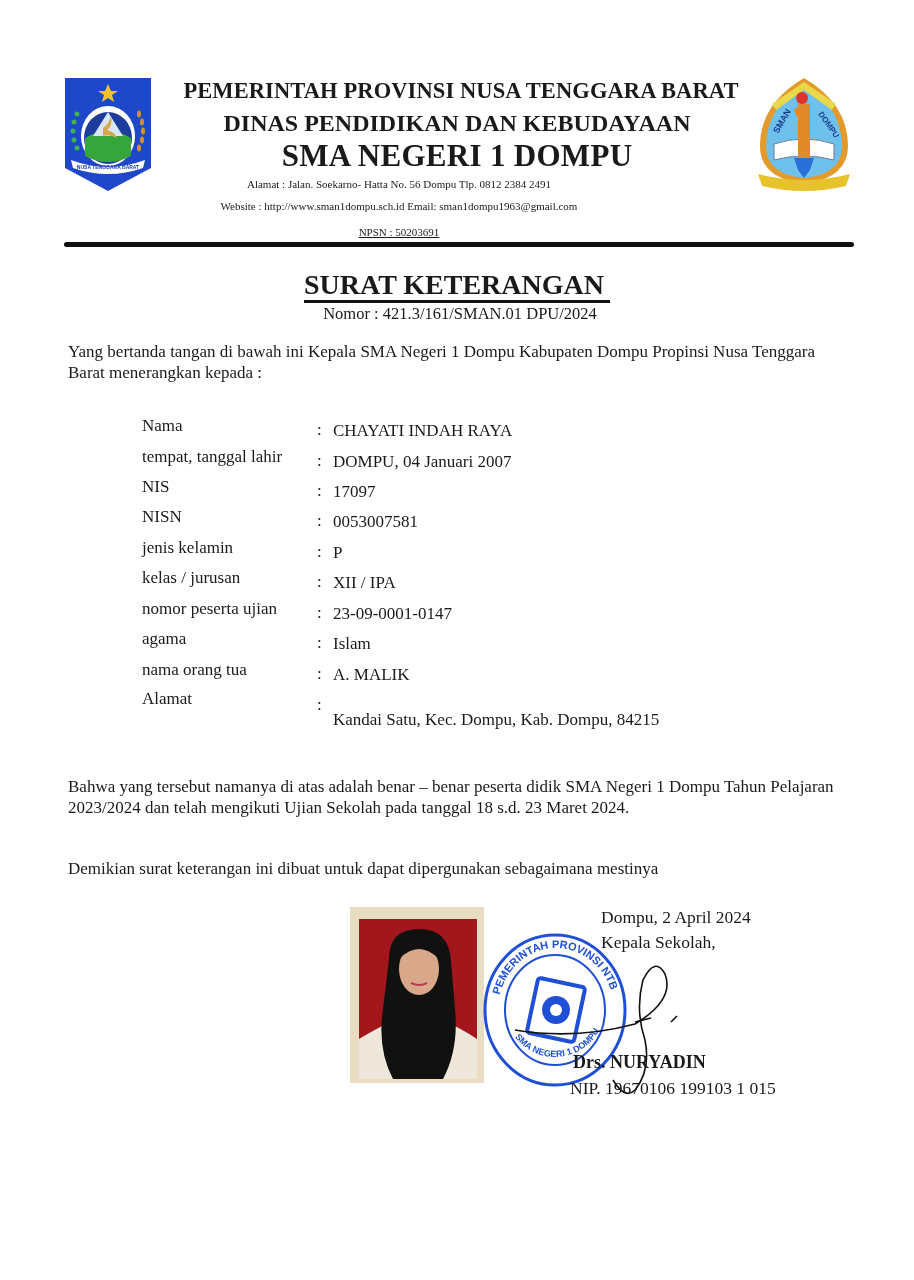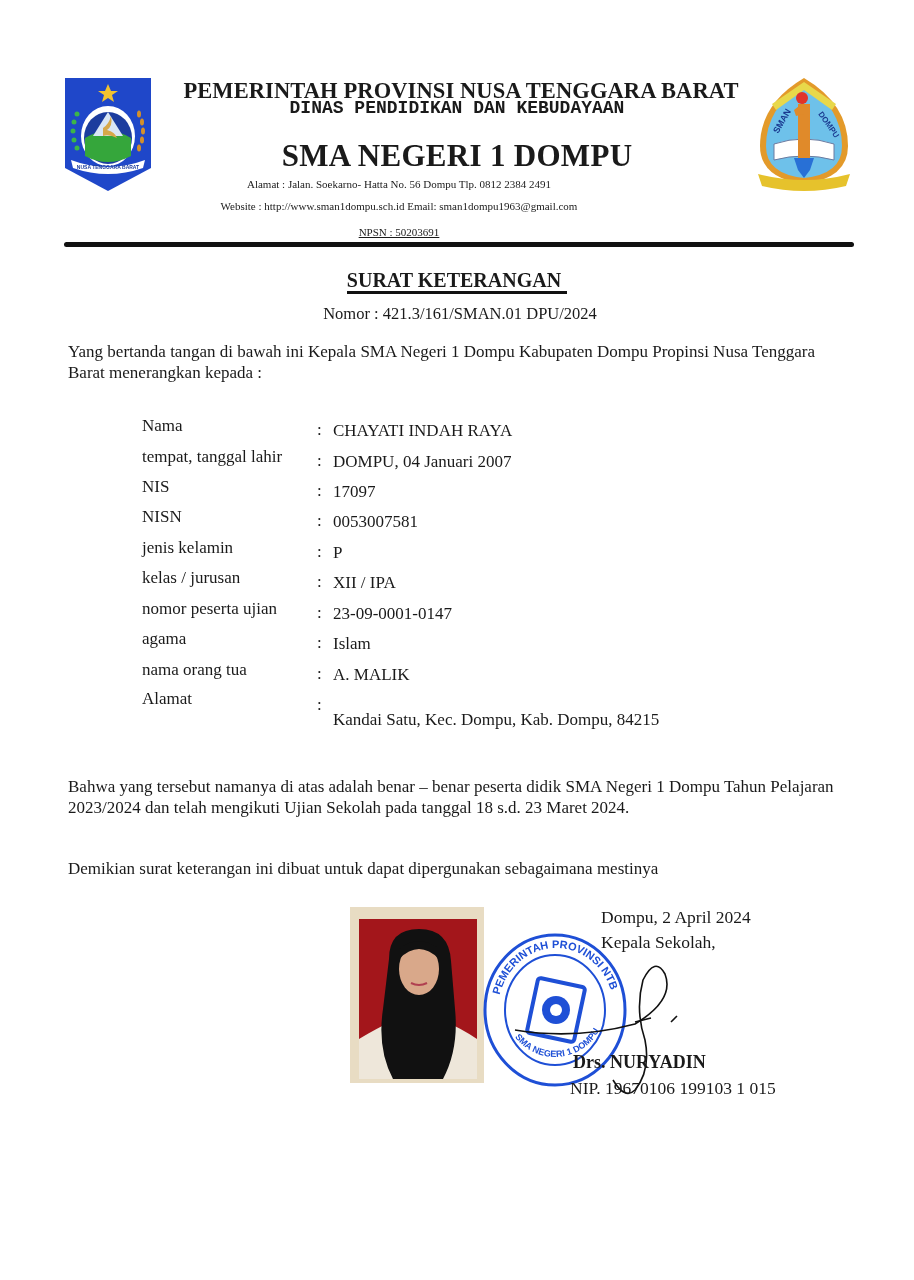--- a/index.html
+++ b/index.html
@@ -5,30 +5,30 @@
   html, body { margin: 0; padding: 0; background: #ffffff; }
   body { width: 914px; height: 1280px; position: relative; overflow: hidden;
          font-family: "Liberation Serif", "DejaVu Serif", serif; color: #1a1a1a; }
   .abs { position: absolute; }
 
   
   .logo-left { left: 63px; top: 76px; width: 90px; height: 117px; }
   .logo-right { left: 752px; top: 74px; width: 104px; height: 122px; }
   .head-line { left: 0; width: 914px; text-align: center; font-weight: bold; white-space: nowrap; }
   .h1 { top: 78px; font-size: 22.5px; letter-spacing: 0.1px; padding-left: 4px; }
-  .h2 { top: 98px; font-size: 18px; font-family: Liberation Mono, monospace; }
+  .h2 { top: 110px; font-size: 24px; }
   .h3 { top: 138px; font-size: 31px; letter-spacing: 0.3px; }
   .addr { left: 0; width: 798px; text-align: center; font-size: 11px; white-space: nowrap; }
   .addr1 { top: 178px; }
   .addr2 { top: 200px; }
   .npsn { top: 226px; text-decoration: underline; }
   .rule { left: 64px; top: 242px; width: 790px; height: 5px; background: #111; border-radius: 3px; }
 
   
-  .title { left: 0; width: 914px; top: 269px; text-align: center; font-size: 20px; font-weight: bold; }
+  .title { left: 0; width: 914px; top: 269px; text-align: center; font-size: 28px; font-weight: bold; }
   .title span { border-bottom: 3px solid #111; padding: 0 6px 0 0; }
   .nomor { left: 0; width: 914px; top: 304px; text-align: center; font-size: 16.5px; padding-left: 6px; box-sizing: border-box; }
 
   .para { left: 68px; width: 780px; font-size: 17px; line-height: 21px; }
   .p1 { top: 341px; }
   .p2 { top: 776px; width: 780px; }
   .p3 { top: 858px; }
 
   
   .idrow { left: 142px; font-size: 17px; height: 30px; }

